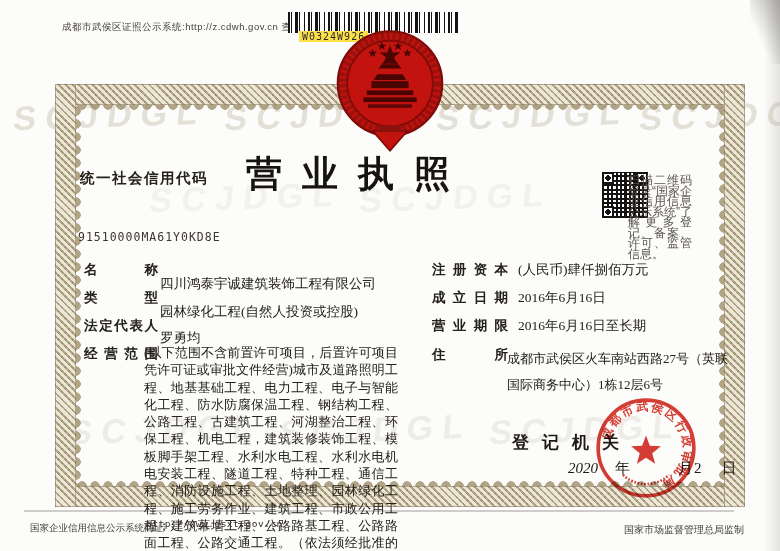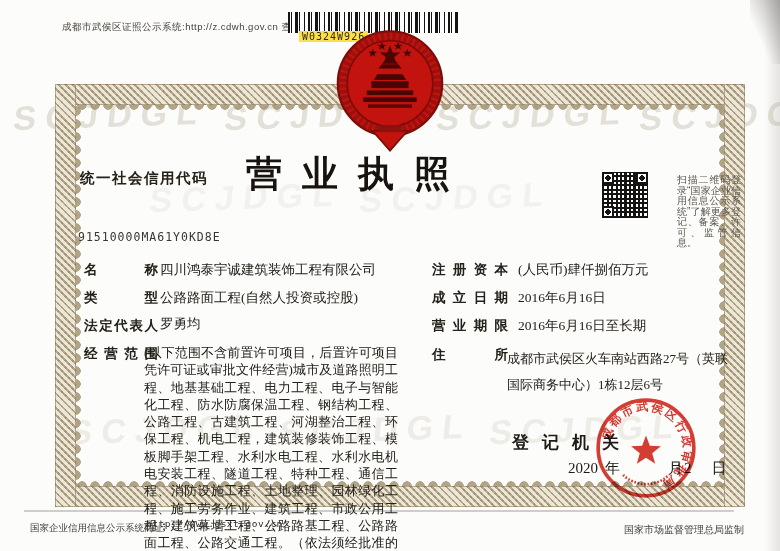--- a/index.html
+++ b/index.html
@@ -79,44 +79,44 @@
   
   .qr { left:602px; top:172px; width:46px; height:46px; z-index:3;
     background-color:#fff;
     background-image:
       repeating-linear-gradient(0deg, #151311 0 2px, transparent 2px 4.5px),
       repeating-linear-gradient(90deg, #151311 0 2px, #fff 2px 4.5px); }
   .qr .finder { position:absolute; width:12px; height:12px;
     border:2px solid #151311;
     background:radial-gradient(circle, #151311 0 2.6px, #fff 2.7px); }
   .qr .f1 { left:0; top:0; } .qr .f2 { right:0; top:0; } .qr .f3 { left:0; bottom:0; }
-  .qr-caption { left:677px; top:175px; width:64px; font-size:10px;
+  .qr-caption { left:628px; top:175px; width:64px; font-size:12px;
     line-height:10.5px; color:#5a554e; z-index:3; text-align:justify;
     font-family:"Liberation Sans", sans-serif; }
 
   
   .flabel { font-size:13.5px; font-weight:bold; color:#24201a; z-index:3;
     text-align:justify; text-align-last:justify; display:block; }
   .fvalue { font-size:13.5px; color:#24201a; z-index:3; white-space:nowrap; }
   .ll { left:84px; width:74px; }
-  .lv { left:160px; }
+  .lv { left:160px;margin-top:14px; }
   .rl { left:432px; width:76px; }
   .rv { left:518px; }
   .scope-value { left:144px; top:344px; width:254px; font-size:13px;
     line-height:17.3px; text-align:justify; white-space:normal; z-index:3;
     color:#24201a; }
   .addr-value { left:507px; top:346px; width:222px; font-size:13px;
     line-height:26px; white-space:normal; z-index:3; color:#24201a; }
 
   
   .registrar { left:512px; top:431px; font-size:17px; font-weight:bold;
     letter-spacing:13px; color:#1e1a15; z-index:3; white-space:nowrap; }
   .issue-date { left:568px; top:459px; font-size:15px; color:#1e1a15;
     z-index:3; display:flex; align-items:baseline; }
-  .issue-date .y  { margin-right:7px; }
+  .issue-date .y  { margin-right:17px;font-style:italic; }
   .issue-date .yu { margin-right:48px; }
   .issue-date .mu { margin-right:1px; }
   .issue-date .dp { margin-right:20px; }
   .seal { left:594px; top:396px; z-index:5; opacity:.9; mix-blend-mode:multiply; }
 
   
   .foot-label { left:30px; top:522px; font-size:9.5px; color:#44403a; z-index:3; }
   .foot-url { left:146px; top:518px; font-size:9.5px; color:#2e2b27; z-index:3;
     font-family:"DejaVu Sans Mono", monospace; letter-spacing:.5px; }
   .foot-producer { left:624px; top:523px; font-size:10px; color:#44403a; z-index:3; }
@@ -182,21 +182,21 @@
   <div class="finder f1"></div>
   <div class="finder f2"></div>
   <div class="finder f3"></div>
 </div>
 <div class="abs qr-caption">扫描二维码登录“国家企业信用信息公示系统”了解更多登记、备案、许可、监管信息。</div>
 
 <span class="abs flabel ll" style="top:261px">名称</span>
 <span class="abs fvalue lv" style="top:261px">四川鸿泰宇诚建筑装饰工程有限公司</span>
 
 <span class="abs flabel ll" style="top:289px">类型</span>
-<span class="abs fvalue lv" style="top:289px">公路路面工程(自然人投资或控股)</span>
+<span class="abs fvalue lv" style="top:289px">园林绿化工程(自然人投资或控股)</span>
 
 <span class="abs flabel ll" style="top:317px">法定代表人</span>
 <span class="abs fvalue lv" style="top:315px">罗勇均</span>
 
 <span class="abs flabel ll" style="top:345px">经营范围</span>
 <div class="abs scope-value">(以下范围不含前置许可项目，后置许可项目凭许可证或审批文件经营)城市及道路照明工程、地基基础工程、电力工程、电子与智能化工程、防水防腐保温工程、钢结构工程、公路工程、古建筑工程、河湖整治工程、环保工程、机电工程，建筑装修装饰工程、模板脚手架工程、水利水电工程、水利水电机电安装工程、隧道工程、特种工程、通信工程、消防设施工程、土地整理、园林绿化工程、施工劳务作业、建筑工程、市政公用工程；建筑幕墙工程、公路路基工程、公路路面工程、公路交通工程。（依法须经批准的项目，经相关部门批准后方可开展经营活动）</div>
 
 <span class="abs flabel rl" style="top:261px">注册资本</span>
 <span class="abs fvalue rv" style="top:261px">(人民币)肆仟捌佰万元</span>
 

